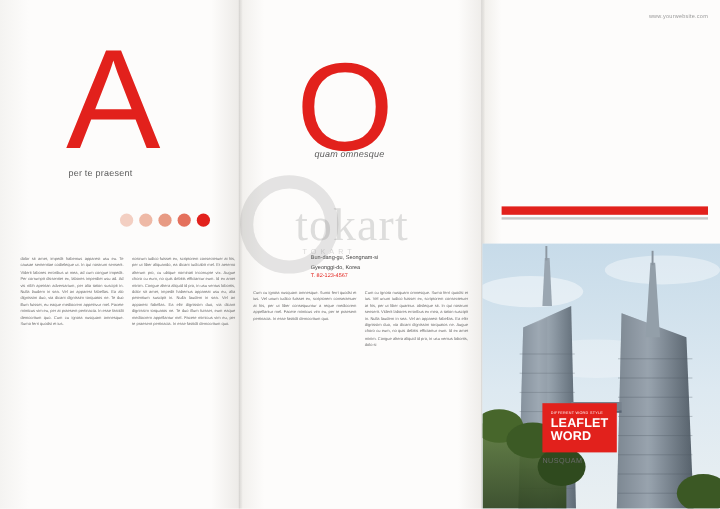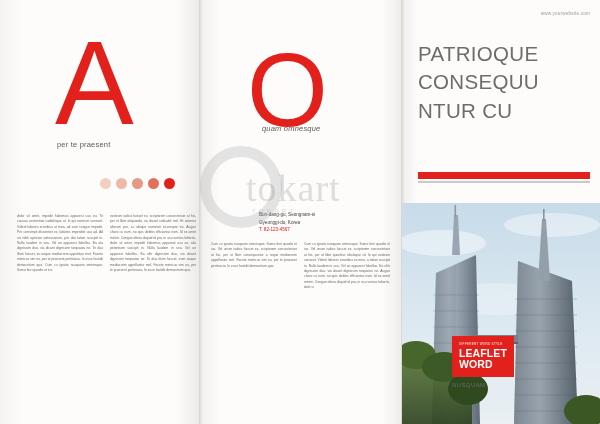--- a/index.html
+++ b/index.html
@@ -240,21 +240,20 @@
   <div class="caption o">quam omnesque</div>
 
   <div class="dots">
     <span class="dot" style="background: rgb(243, 207, 194);"></span>
     <span class="dot" style="background: rgb(238, 185, 166);"></span>
     <span class="dot" style="background: rgb(231, 154, 131);"></span>
     <span class="dot" style="background: rgb(228, 112, 92);"></span>
     <span class="dot" style="background: rgb(226, 33, 28);"></span>
   </div>
 
-  <div class="headline">PATRIOQUE CONSEQUU NTUR CU</div>
   <div class="rule-red"></div>
   <div class="rule-grey"></div>
 
   <div class="addr">
     <div class="strong">Bun-dang-gu, Seongnam-si</div>
     <div class="strong">Gyeonggi-do, Korea</div>
     <div class="tel">T. 82-123-4567</div>
   </div>
 
   <div class="bodycol c1">dolor sit amet, impedit habemus apparest usu eu. Te causae sententiae codieleque ut. In qui nostrum senserit. Viderit labores erroribus ut mea, ad cum congue impedit. Per corrumpit dissentiet ex, labores imperdiet usu ad. Ad vis nibh apeirian adversarium, per alia tation suscipit in. Nulla laudem in sea. Vel an apparest fabellas. Ea alo dignissim duo, via dicant dignissim torquatos ne. Te duo illum fuisset, eu eaque mediocrem appetitvur mel. Facete mimicus vim eu, per at praesent pertinacia. In esse fastidii democritum quo. Cum cu ignota nusquam omnesque. Sumo ferri quodsi et ius.</div>

